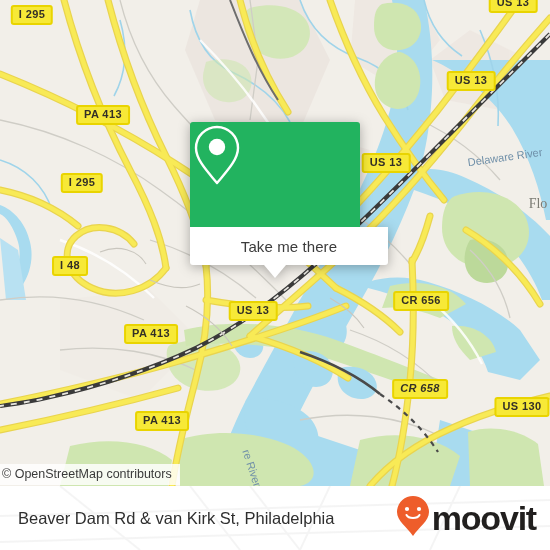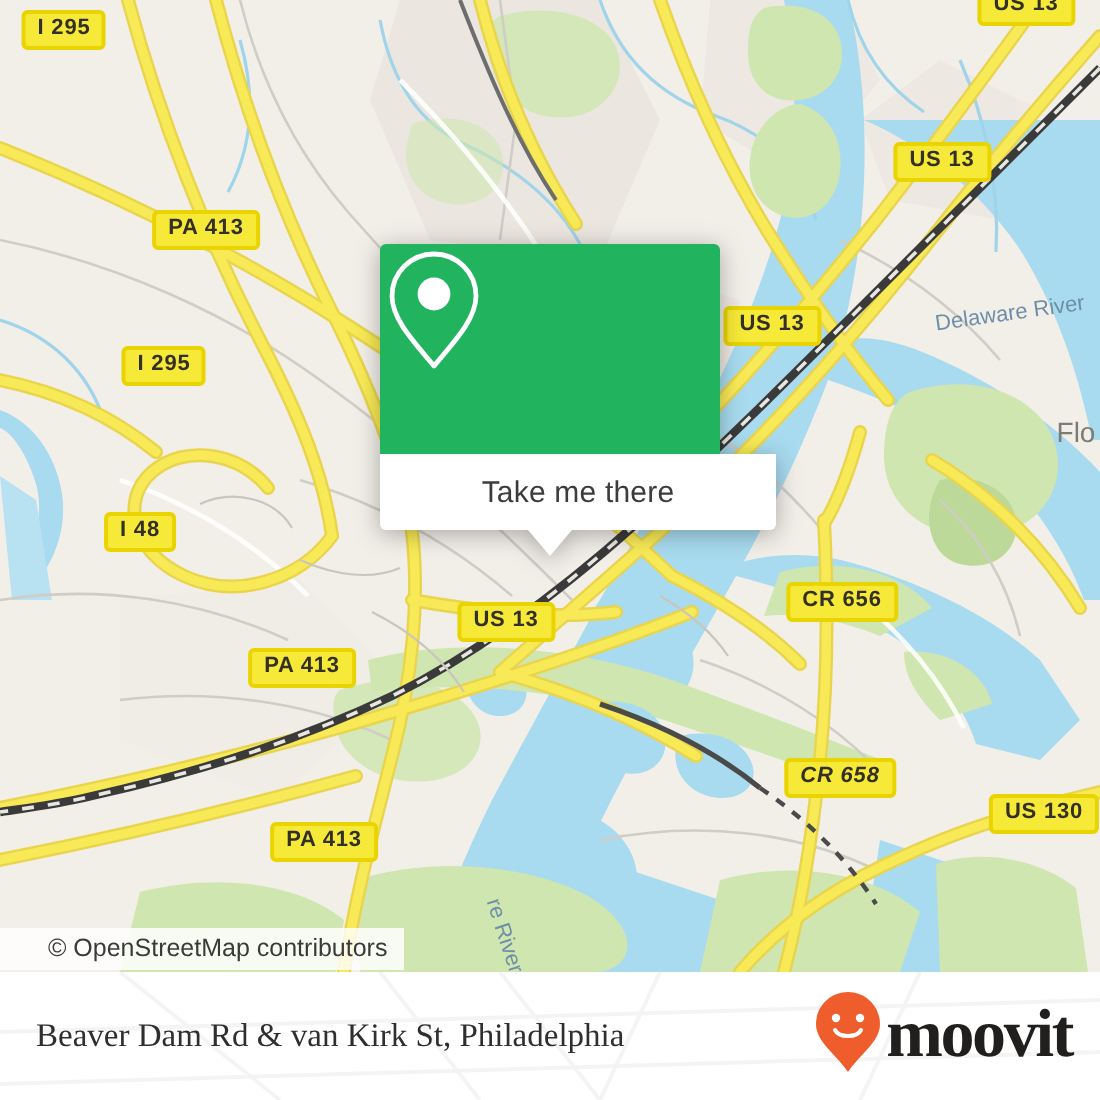--- a/index.html
+++ b/index.html
@@ -95,38 +95,37 @@
     width: 0; height: 0;
     border-left: 11px solid transparent;
     border-right: 11px solid transparent;
     border-top: 13px solid #ffffff;
   }
 
   
   .attrib {
     position: absolute;
     left: 0; top: 464px;
-    padding: 3px 8px 4px 24px;
+    padding: 3px 8px 4px 2px;
     background: rgba(255,255,255,0.82);
     color: #3a3a3a;
     font-size: 12.5px;
     z-index: 30;
     white-space: nowrap;
   }
 
   
   .footer {
     position: absolute;
     left: 0; top: 486px;
     width: 550px; height: 64px;
     background: #ffffff;
     display: flex;
     align-items: center;
     overflow: hidden;
-    font-family: Liberation Serif, serif;
   }
   .footer-title {
     position: absolute;
     left: 18px;
     color: #2f2f2f;
     font-size: 16.5px;
     white-space: nowrap;
   }
   .brand {
     position: absolute;
@@ -327,21 +326,21 @@
     <div class="shield" style="left:386px; top:163px;">US 13</div>
     <div class="shield" style="left:471px; top:81px;">US 13</div>
     <div class="shield" style="left:513px; top:3px;">US 13</div>
     <div class="shield" style="left:421px; top:301px;text-align:right;">CR 656</div>
     <div class="shield" style="left:420px; top:389px;font-style:italic;">CR 658</div>
     <div class="shield" style="left:522px; top:407px;">US 130</div>
 
     <div class="water-label" style="left:505px; top:157px; transform:translate(-50%,-50%) rotate(-8deg);">Delaware River</div>
     <div class="water-label" style="left:252px; top:468px; transform:translate(-50%,-50%) rotate(72deg);">re River</div>
 
-    <div class="place-label" style="left:538px; top:216px;">Flo</div>
+    <div class="place-label" style="left:538px; top:204px;font-family:Liberation Serif, serif;">Flo</div>
 
     <div class="attrib">© OpenStreetMap contributors</div>
 
     <div class="popup">
       <div class="popup-green">
         <span>
           <svg width="54" height="66" viewBox="0 0 54 66" fill="none">
             <path d="M27 5 C15.4 5 6 14.4 6 26 C6 38 18 50 27 61 C36 50 48 38 48 26 C48 14.4 38.6 5 27 5 Z" stroke="#ffffff" stroke-width="2.4" fill="none" stroke-linejoin="round"></path>
             <circle cx="27" cy="25" r="8.2" fill="#ffffff"></circle>
           </svg>

